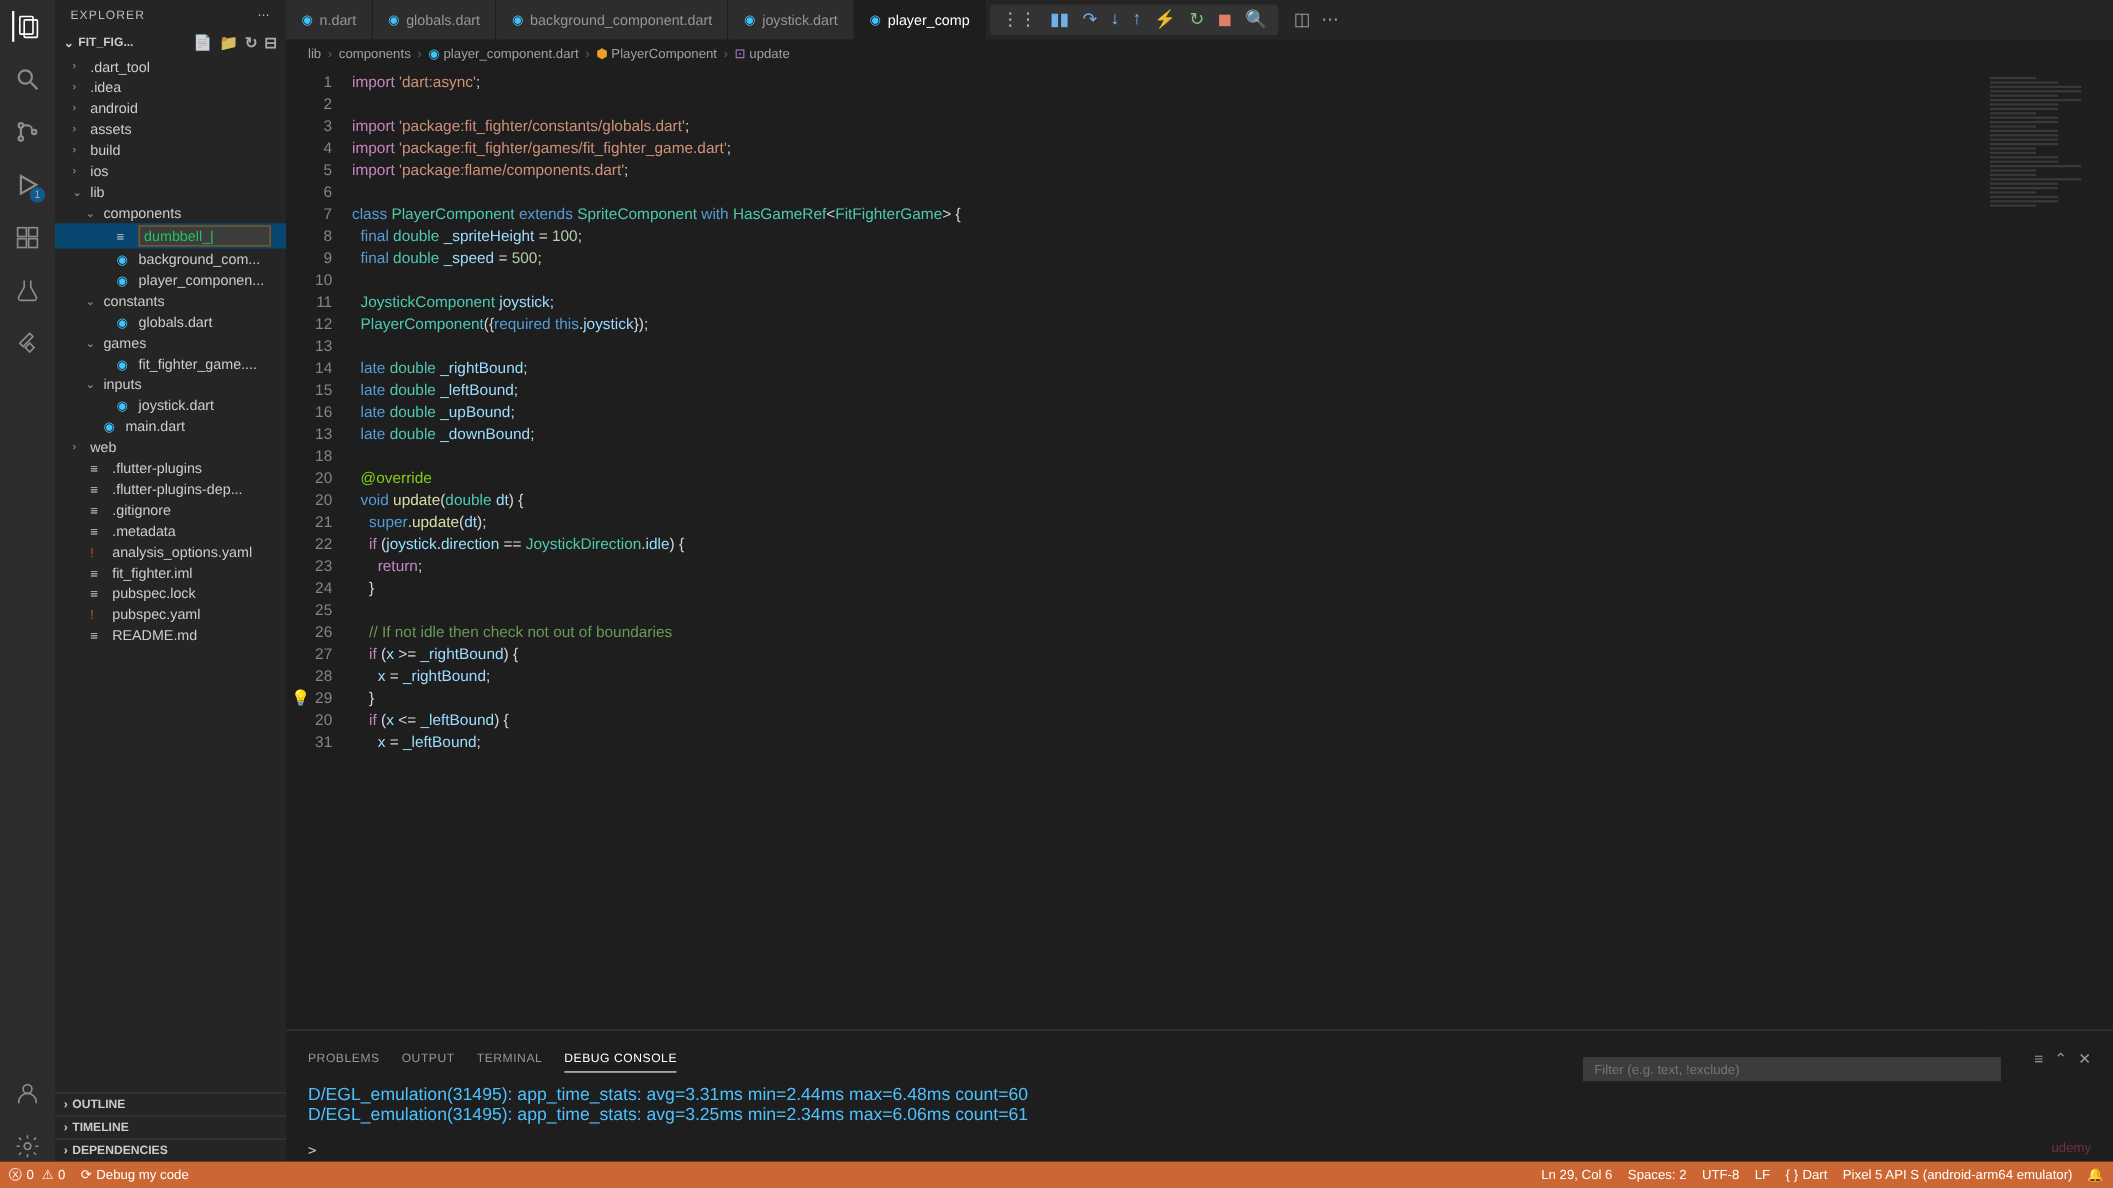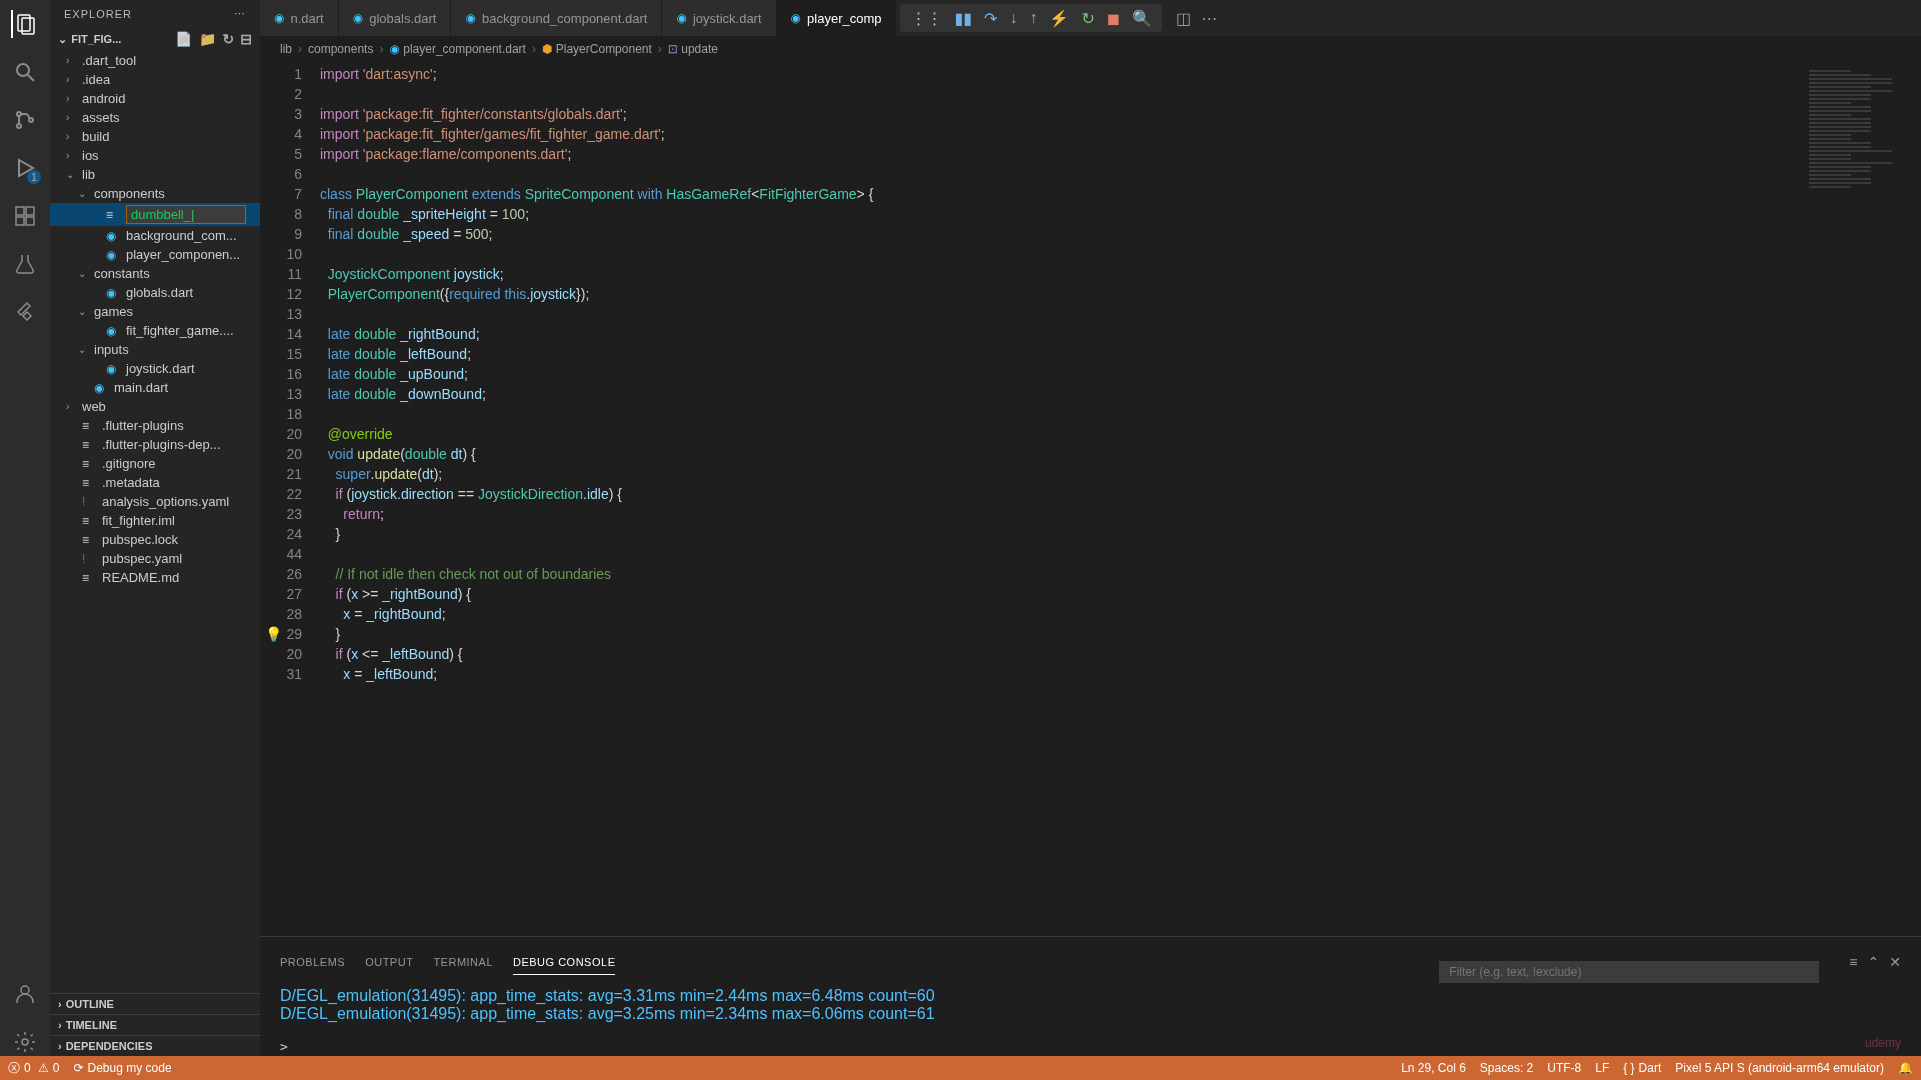--- a/index.html
+++ b/index.html
@@ -369,21 +369,21 @@
           <div class="ln">15</div>
           <div class="ln">16</div>
           <div class="ln">13</div>
           <div class="ln">18</div>
           <div class="ln">20</div>
           <div class="ln">20</div>
           <div class="ln">21</div>
           <div class="ln">22</div>
           <div class="ln">23</div>
           <div class="ln">24</div>
-          <div class="ln">44</div>
+          <div class="ln">25</div>
           <div class="ln">26</div>
           <div class="ln">27</div>
           <div class="ln">28</div>
           <div class="ln"><span class="bulb">💡</span> 29</div>
           <div class="ln">20</div>
           <div class="ln">31</div>
         </div>
       <div class="code" id="code"><div class="line"><span class="kw2">import</span> <span class="str">'dart:async'</span><span class="punc">;</span></div><div class="line"></div><div class="line"><span class="kw2">import</span> <span class="str">'package:fit_fighter/constants/globals.dart'</span><span class="punc">;</span></div><div class="line"><span class="kw2">import</span> <span class="str">'package:fit_fighter/games/fit_fighter_game.dart'</span><span class="punc">;</span></div><div class="line"><span class="kw2">import</span> <span class="str">'package:flame/components.dart'</span><span class="punc">;</span></div><div class="line"></div><div class="line"><span class="kw">class</span> <span class="type">PlayerComponent</span> <span class="kw">extends</span> <span class="type">SpriteComponent</span> <span class="kw">with</span> <span class="type">HasGameRef</span><span class="punc">&lt;</span><span class="type">FitFighterGame</span><span class="punc">&gt; {</span></div><div class="line">  <span class="kw">final</span> <span class="type">double</span> <span class="prop">_spriteHeight</span> <span class="op">=</span> <span class="num">100</span><span class="punc">;</span></div><div class="line">  <span class="kw">final</span> <span class="type">double</span> <span class="prop">_speed</span> <span class="op">=</span> <span class="num">500</span><span class="punc">;</span></div><div class="line"></div><div class="line">  <span class="type">JoystickComponent</span> <span class="prop">joystick</span><span class="punc">;</span></div><div class="line">  <span class="type">PlayerComponent</span><span class="punc">({</span><span class="kw">required</span> <span class="kw">this</span><span class="punc">.</span><span class="prop">joystick</span><span class="punc">});</span></div><div class="line"></div><div class="line">  <span class="kw">late</span> <span class="type">double</span> <span class="prop">_rightBound</span><span class="punc">;</span></div><div class="line">  <span class="kw">late</span> <span class="type">double</span> <span class="prop">_leftBound</span><span class="punc">;</span></div><div class="line">  <span class="kw">late</span> <span class="type">double</span> <span class="prop">_upBound</span><span class="punc">;</span></div><div class="line">  <span class="kw">late</span> <span class="type">double</span> <span class="prop">_downBound</span><span class="punc">;</span></div><div class="line"></div><div class="line">  <span class="ann">@override</span></div><div class="line">  <span class="kw">void</span> <span class="fn">update</span><span class="punc">(</span><span class="type">double</span> <span class="prop">dt</span><span class="punc">) {</span></div><div class="line">    <span class="kw">super</span><span class="punc">.</span><span class="fn">update</span><span class="punc">(</span><span class="prop">dt</span><span class="punc">);</span></div><div class="line">    <span class="kw2">if</span> <span class="punc">(</span><span class="prop">joystick</span><span class="punc">.</span><span class="prop">direction</span> <span class="op">==</span> <span class="type">JoystickDirection</span><span class="punc">.</span><span class="prop">idle</span><span class="punc">) {</span></div><div class="line">      <span class="kw2">return</span><span class="punc">;</span></div><div class="line">    <span class="punc">}</span></div><div class="line"></div><div class="line">    <span class="cmt">// If not idle then check not out of boundaries</span></div><div class="line">    <span class="kw2">if</span> <span class="punc">(</span><span class="prop">x</span> <span class="op">&gt;=</span> <span class="prop">_rightBound</span><span class="punc">) {</span></div><div class="line">      <span class="prop">x</span> <span class="op">=</span> <span class="prop">_rightBound</span><span class="punc">;</span></div><div class="line">    <span class="punc">}</span></div><div class="line">    <span class="kw2">if</span> <span class="punc">(</span><span class="prop">x</span> <span class="op">&lt;=</span> <span class="prop">_leftBound</span><span class="punc">) {</span></div><div class="line">      <span class="prop">x</span> <span class="op">=</span> <span class="prop">_leftBound</span><span class="punc">;</span></div></div>
       <div class="minimap">
         <div class="minimap-content">

